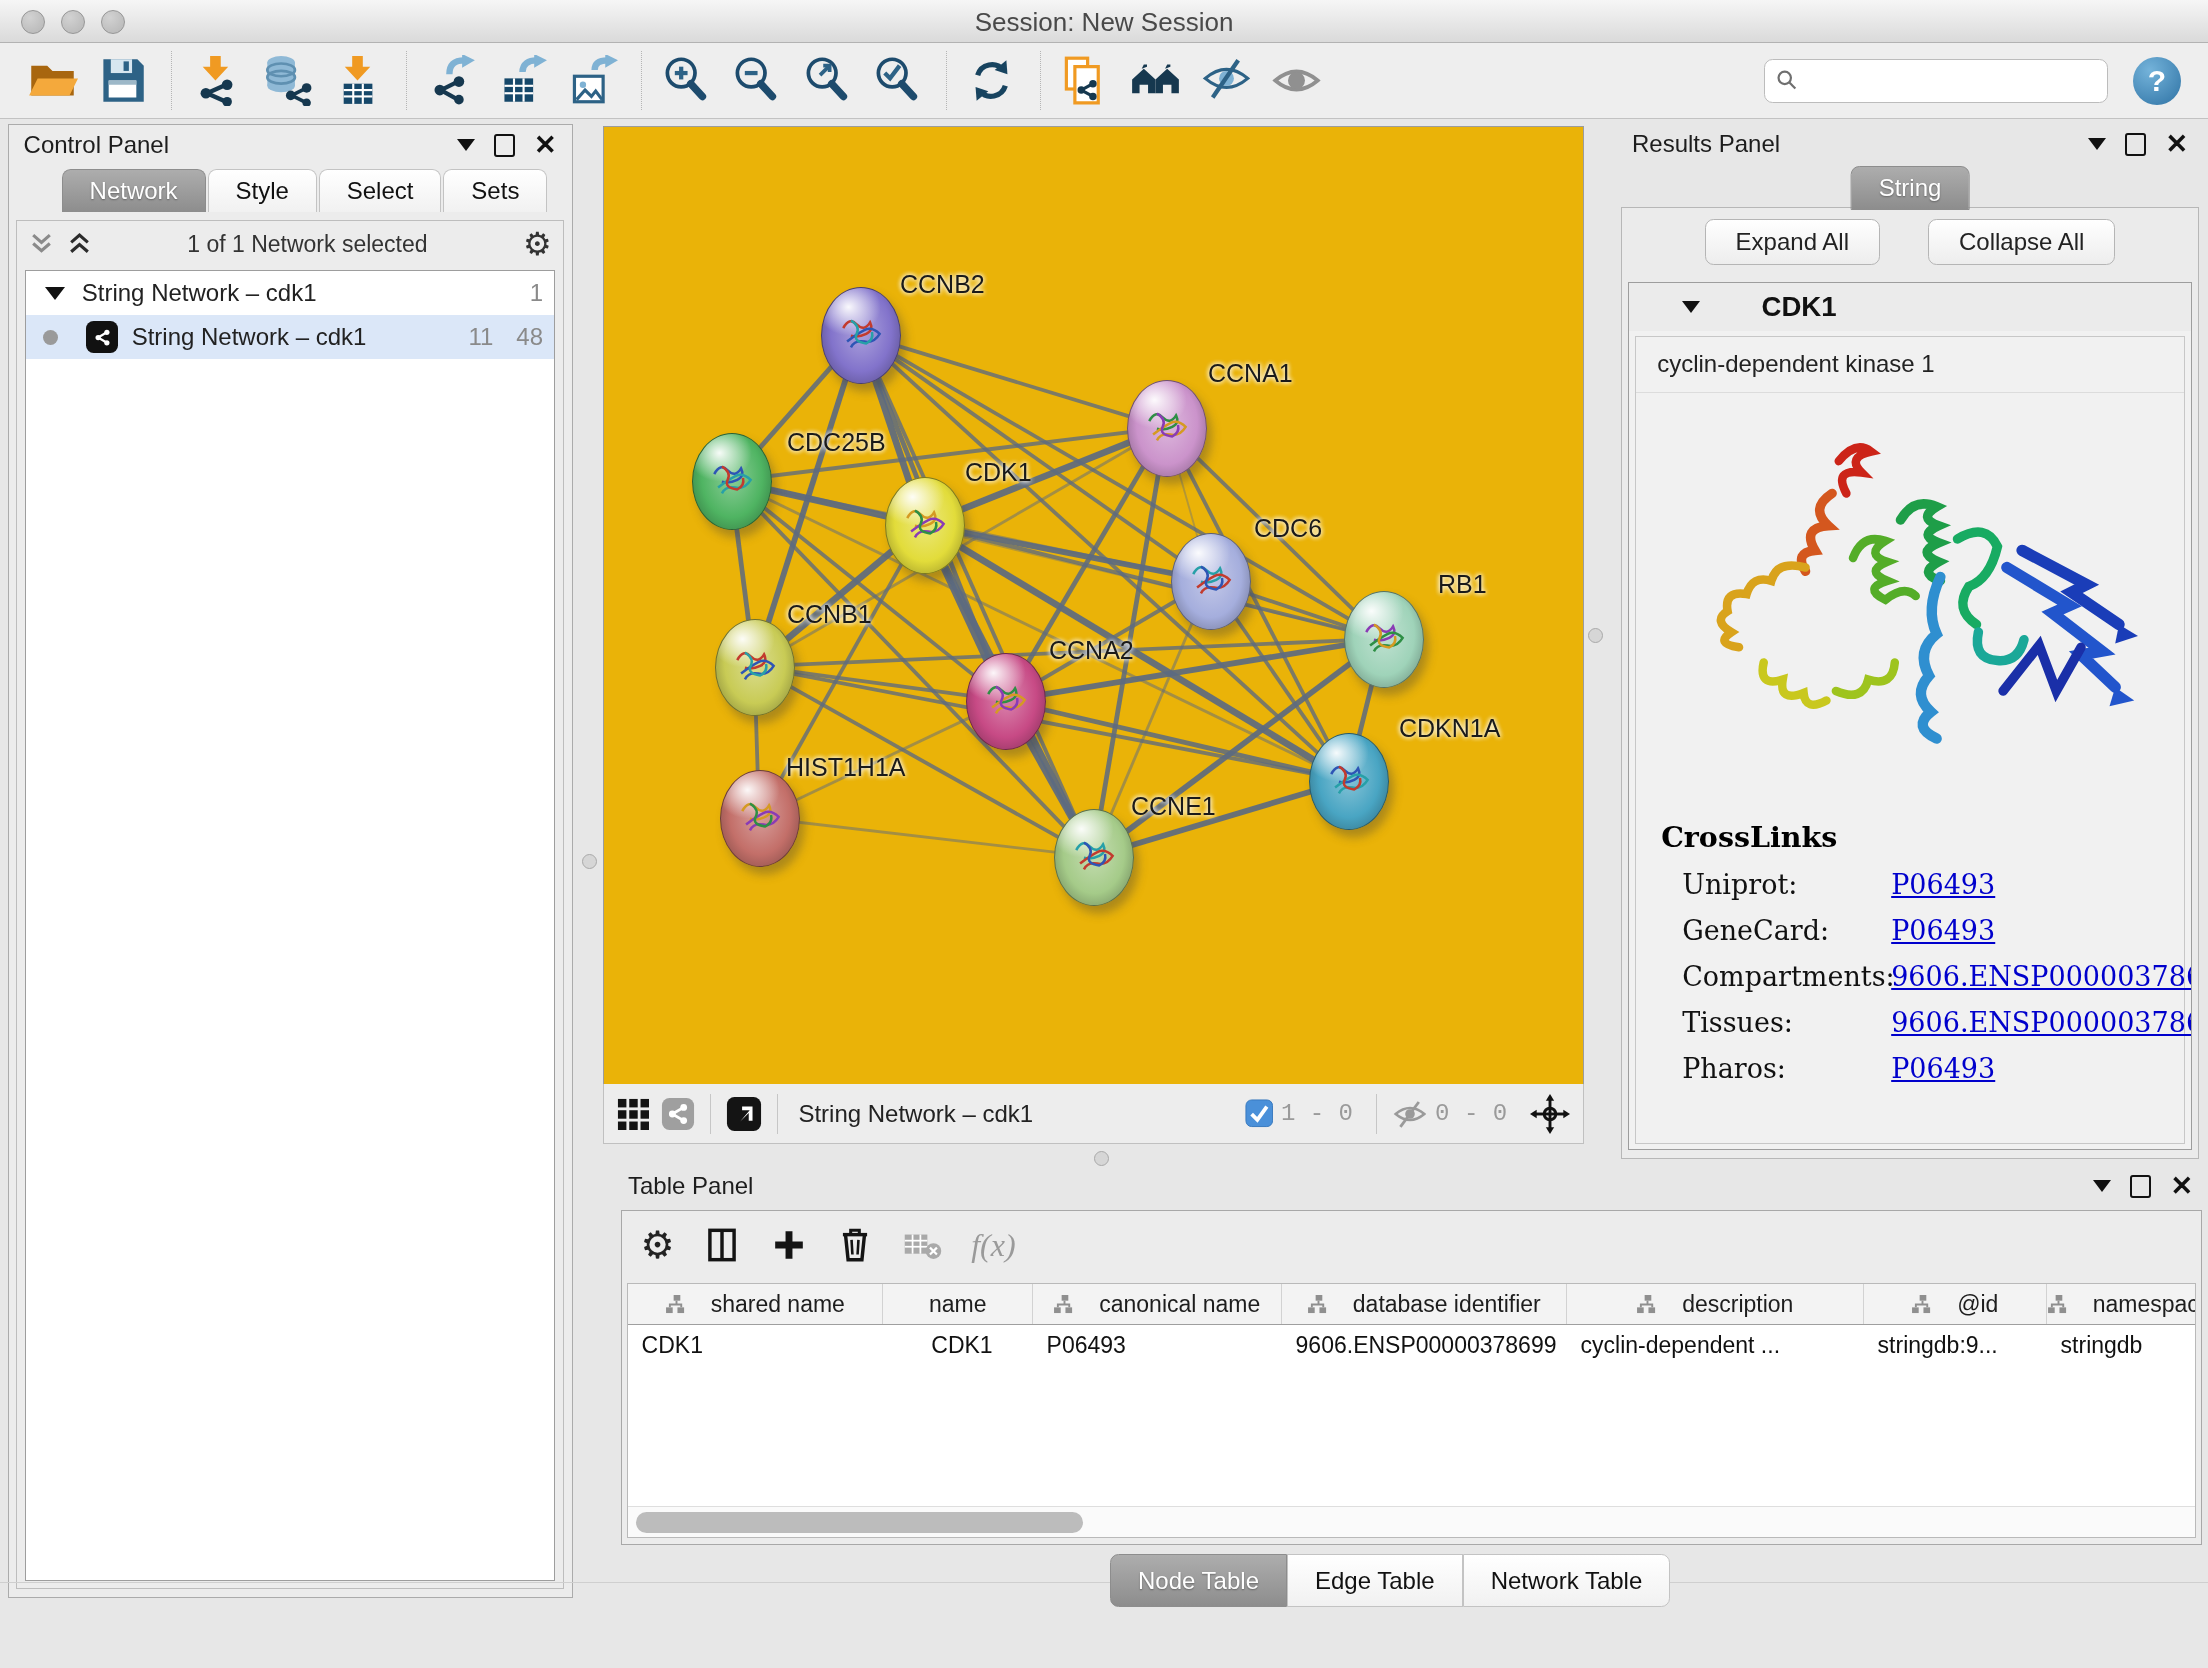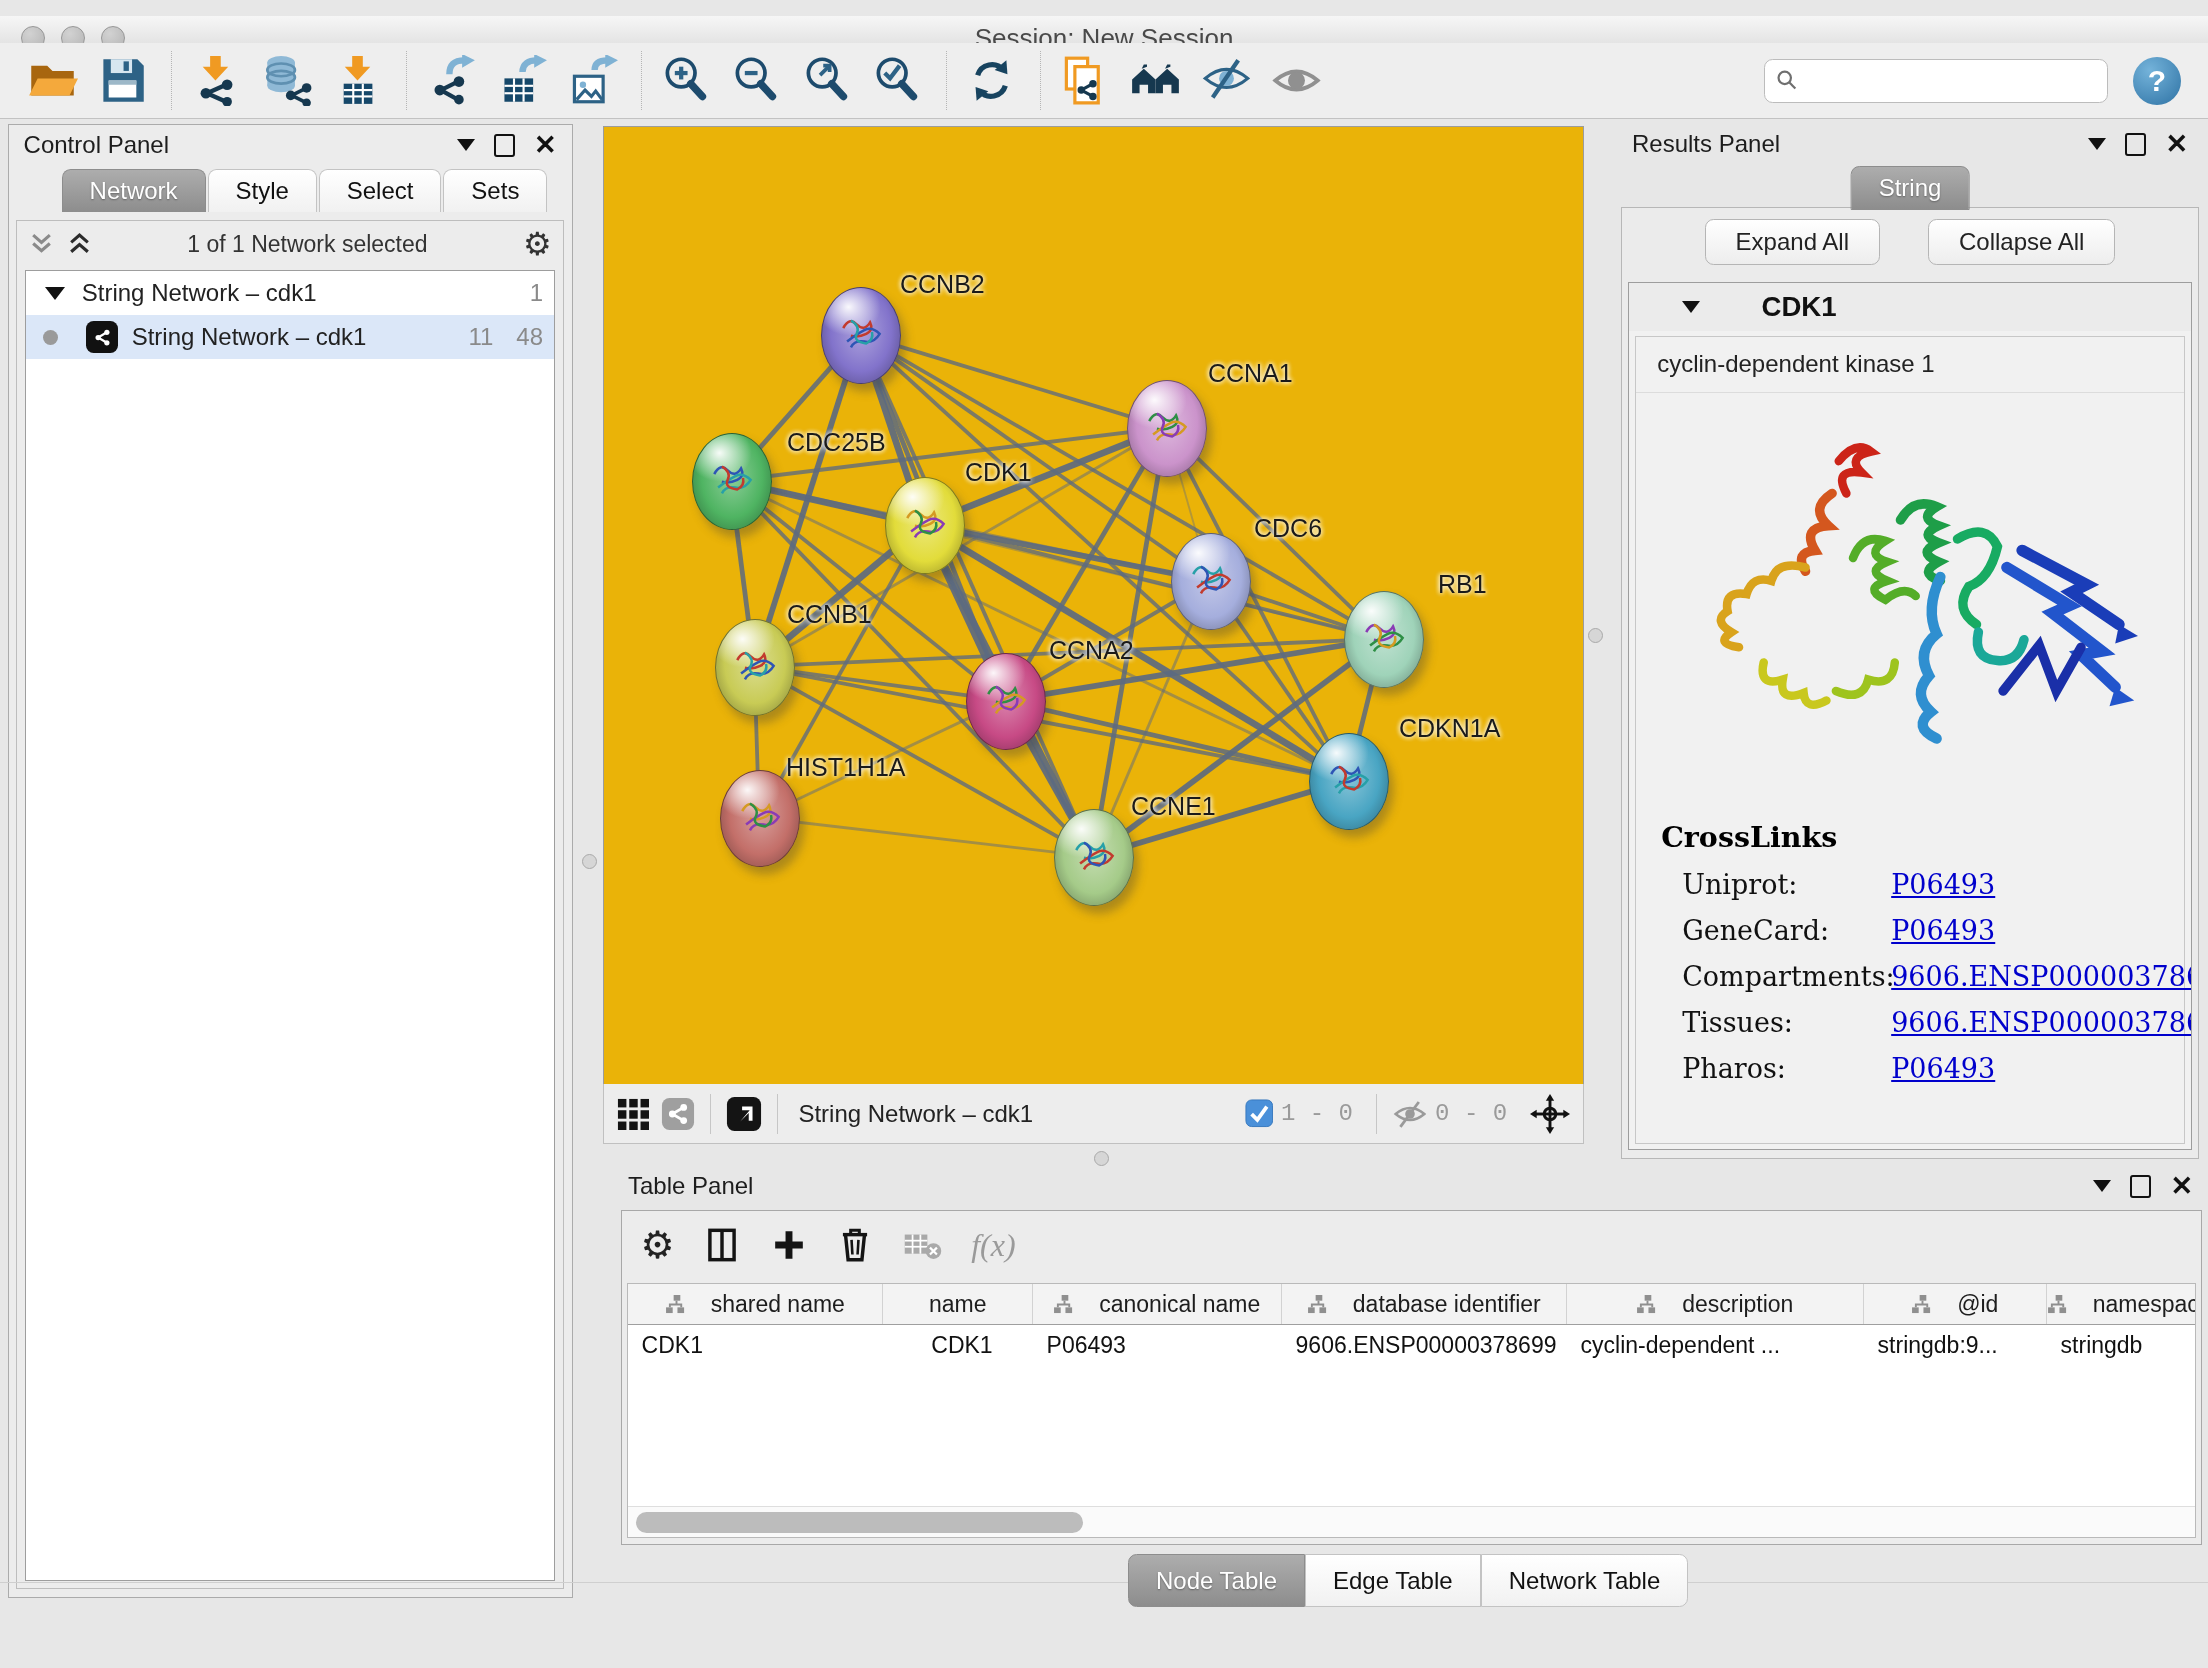--- a/index.html
+++ b/index.html
@@ -1,20 +1,20 @@
 <!DOCTYPE html>
 <html style="font-size:15px"><head>
 <meta charset="utf-8">
 <style>
   html,body{margin:0;padding:0;background:#e7e7e7;}
   body{width:2208px;height:1668px;overflow:hidden;font-family:"Liberation Sans",sans-serif;color:#222;position:relative;}
   #app{position:absolute;inset:0;}
 
   
-  .titlebar{position:absolute;left:0;top:16px;width:2208px;height:42px;background:linear-gradient(#f6f6f6,#dadada);border-bottom:1px solid #b2b2b2;}
+  .titlebar{position:absolute;left:0;top:0;width:2208px;height:42px;background:linear-gradient(#f6f6f6,#dadada);border-bottom:1px solid #b2b2b2;}
   .traffic{position:absolute;top:9.5px;width:22px;height:22px;border-radius:50%;background:radial-gradient(circle at 35% 30%,#d2d2d2,#b5b5b5);border:1px solid #979797;}
   .title-text{position:absolute;top:6.7px;left:0;width:100%;text-align:center;font-size:26px;color:#494949;}
 
   
   .toolbar{position:absolute;top:43px;left:0;width:2208px;height:76px;background:#eeeeee;border-bottom:1px solid #c2c2c2;display:flex;align-items:center;padding-left:23px;box-sizing:border-box;}
   .tbi{width:59px;height:59px;display:flex;align-items:center;justify-content:center;margin-right:11.4px;flex:0 0 auto;}
   .tb-sep{width:0;height:59px;border-left:1.9px dotted #b5b5b5;margin:0 15px 0 7.6px;flex:0 0 auto;}
   .tb-search{margin-left:auto;width:323px;height:42px;background:#fff;border:1px solid #bcbcbc;border-radius:8.6px;display:flex;align-items:center;padding:0 9.5px;flex:0 0 auto;}
   .tb-search input{border:none;outline:none;flex:1;font-size:23px;font-family:"Liberation Sans",sans-serif;background:transparent;}
   .tb-help{width:48px;height:48px;border-radius:50%;background:radial-gradient(circle at 35% 28%,#74b3da,#2e72a4);color:#fff;font-weight:bold;font-size:30px;display:flex;align-items:center;justify-content:center;margin:0 27px 0 25px;flex:0 0 auto;}
@@ -83,21 +83,21 @@
   .tp-table{position:absolute;left:5.7px;right:5.7px;top:72px;bottom:5.7px;background:#fff;border:1px solid #b9b9b9;overflow:hidden;}
   .tp-head{display:flex;height:40px;background:#f3f3f3;border-bottom:1.9px solid #9f9f9f;}
   .tp-hc{display:flex;align-items:center;justify-content:center;gap:24px;font-size:23px;color:#1d1d1d;border-right:1px solid #d2d2d2;box-sizing:border-box;flex:0 0 auto;}
   .tp-row{display:flex;height:40px;background:#fff;}
   .tp-cell{display:flex;align-items:center;padding-left:13.3px;font-size:23px;color:#111;box-sizing:border-box;flex:0 0 auto;}
   .c0{width:255px}.c1{width:150px}.c2{width:249px}.c3{width:285px}.c4{width:297px}.c5{width:183px}.c6{width:152px}
   .tp-scroll{position:absolute;left:0;right:0;bottom:0;height:30px;background:#fafafa;border-top:1px solid #dedede;}
   .tp-thumb{position:absolute;left:7.6px;top:4.8px;width:447px;height:21px;border-radius:10.5px;background:#bcbcbc;}
   .tp-tabs{position:absolute;left:0;right:0;top:388px;height:55px;}
   .tp-tabs .line{position:absolute;left:-613px;right:-1.9px;top:27.6px;border-top:1px solid #cfcfcf;}
-  .tp-tabs .tabs-wrap{position:absolute;left:515px;top:0;display:flex;text-align:center;}
+  .tp-tabs .tabs-wrap{position:absolute;left:497px;top:0;display:flex;text-align:center;}
   .tp-tabs .tab{height:51px;}
   .tp-tabs .tab:first-child{border-radius:8.6px 0 0 8.6px;}
   .tp-tabs .tab:last-child{border-radius:0 8.6px 8.6px 0;}
 
   
   .statusbar{position:absolute;left:0;top:1617px;width:2208px;height:51px;background:#ececec;border-top:1.9px solid #a5a5a5;display:flex;align-items:center;padding:0 23px;box-sizing:border-box;}
   .sb-btn{width:55px;height:40px;background:#fafafa;border:1.9px solid #b0b0b0;display:flex;align-items:center;justify-content:center;margin-right:23px;}
   .sb-memory{margin-left:auto;height:42px;padding:0 21px;background:#fafafa;border:1.9px solid #b7b7b7;display:flex;align-items:center;gap:13.3px;font-size:25px;color:#111;}
   .mem-dot{width:25px;height:25px;border-radius:50%;background:#1f9d3a;}
 </style>

